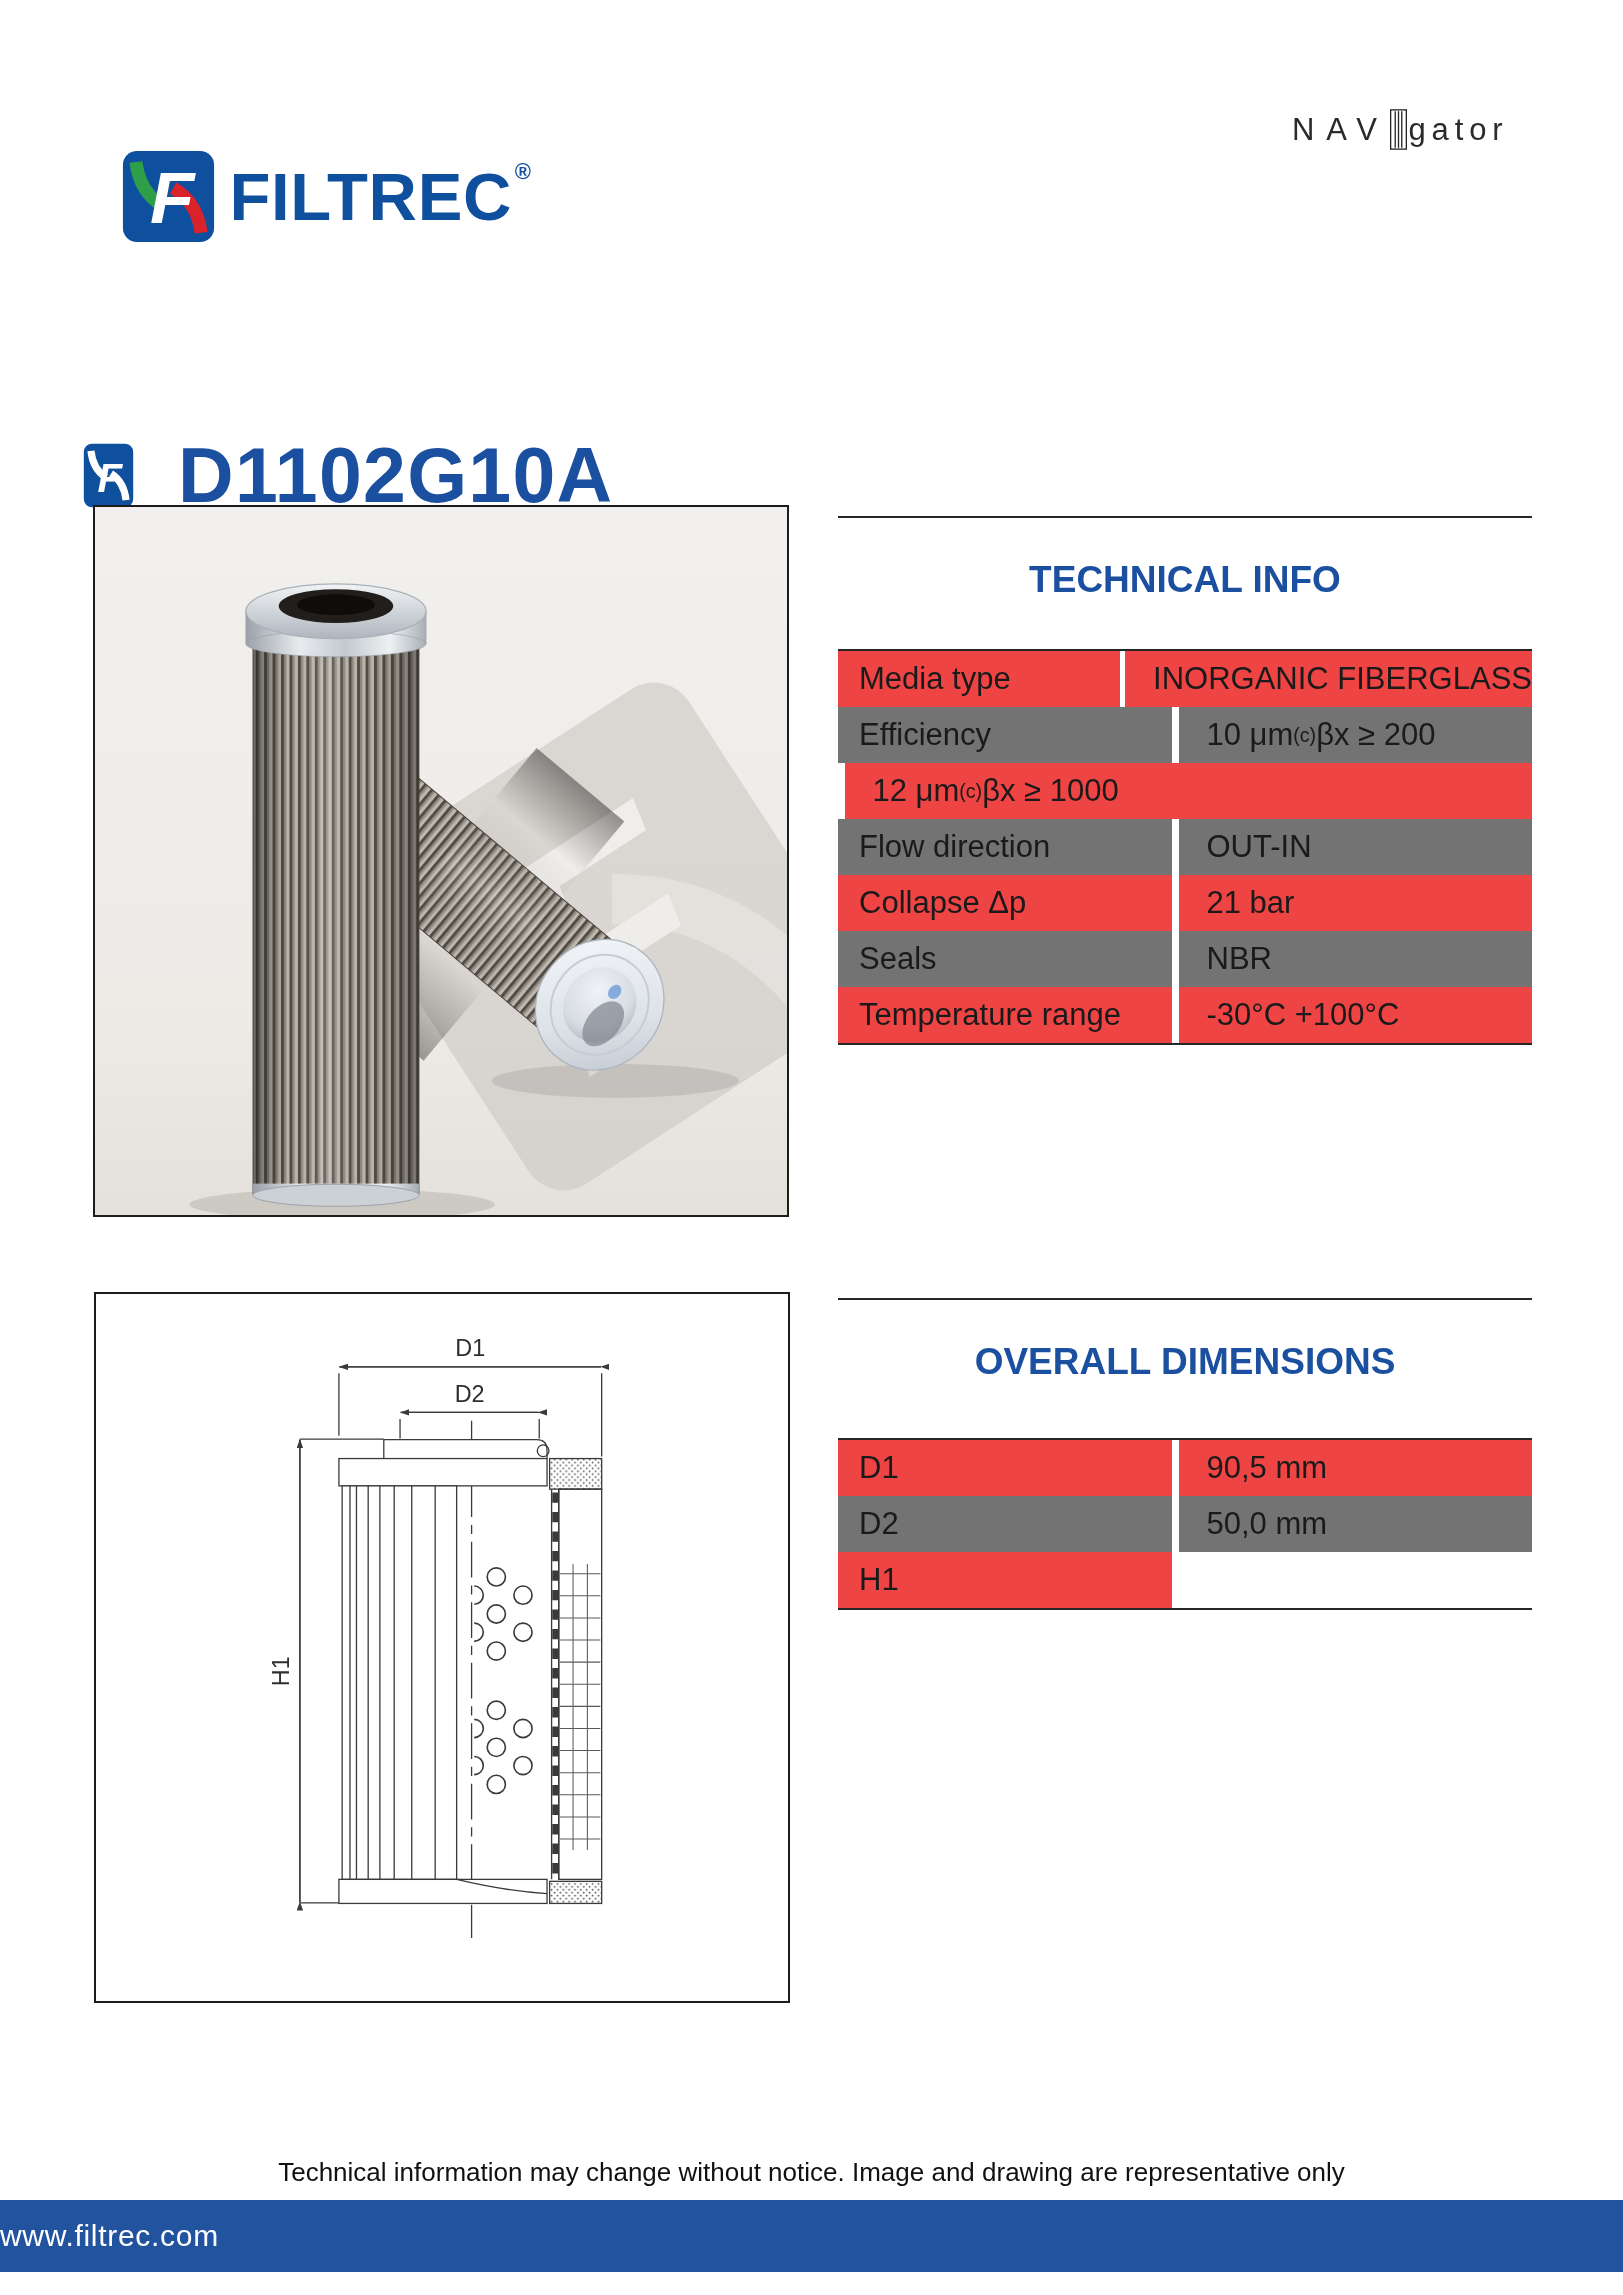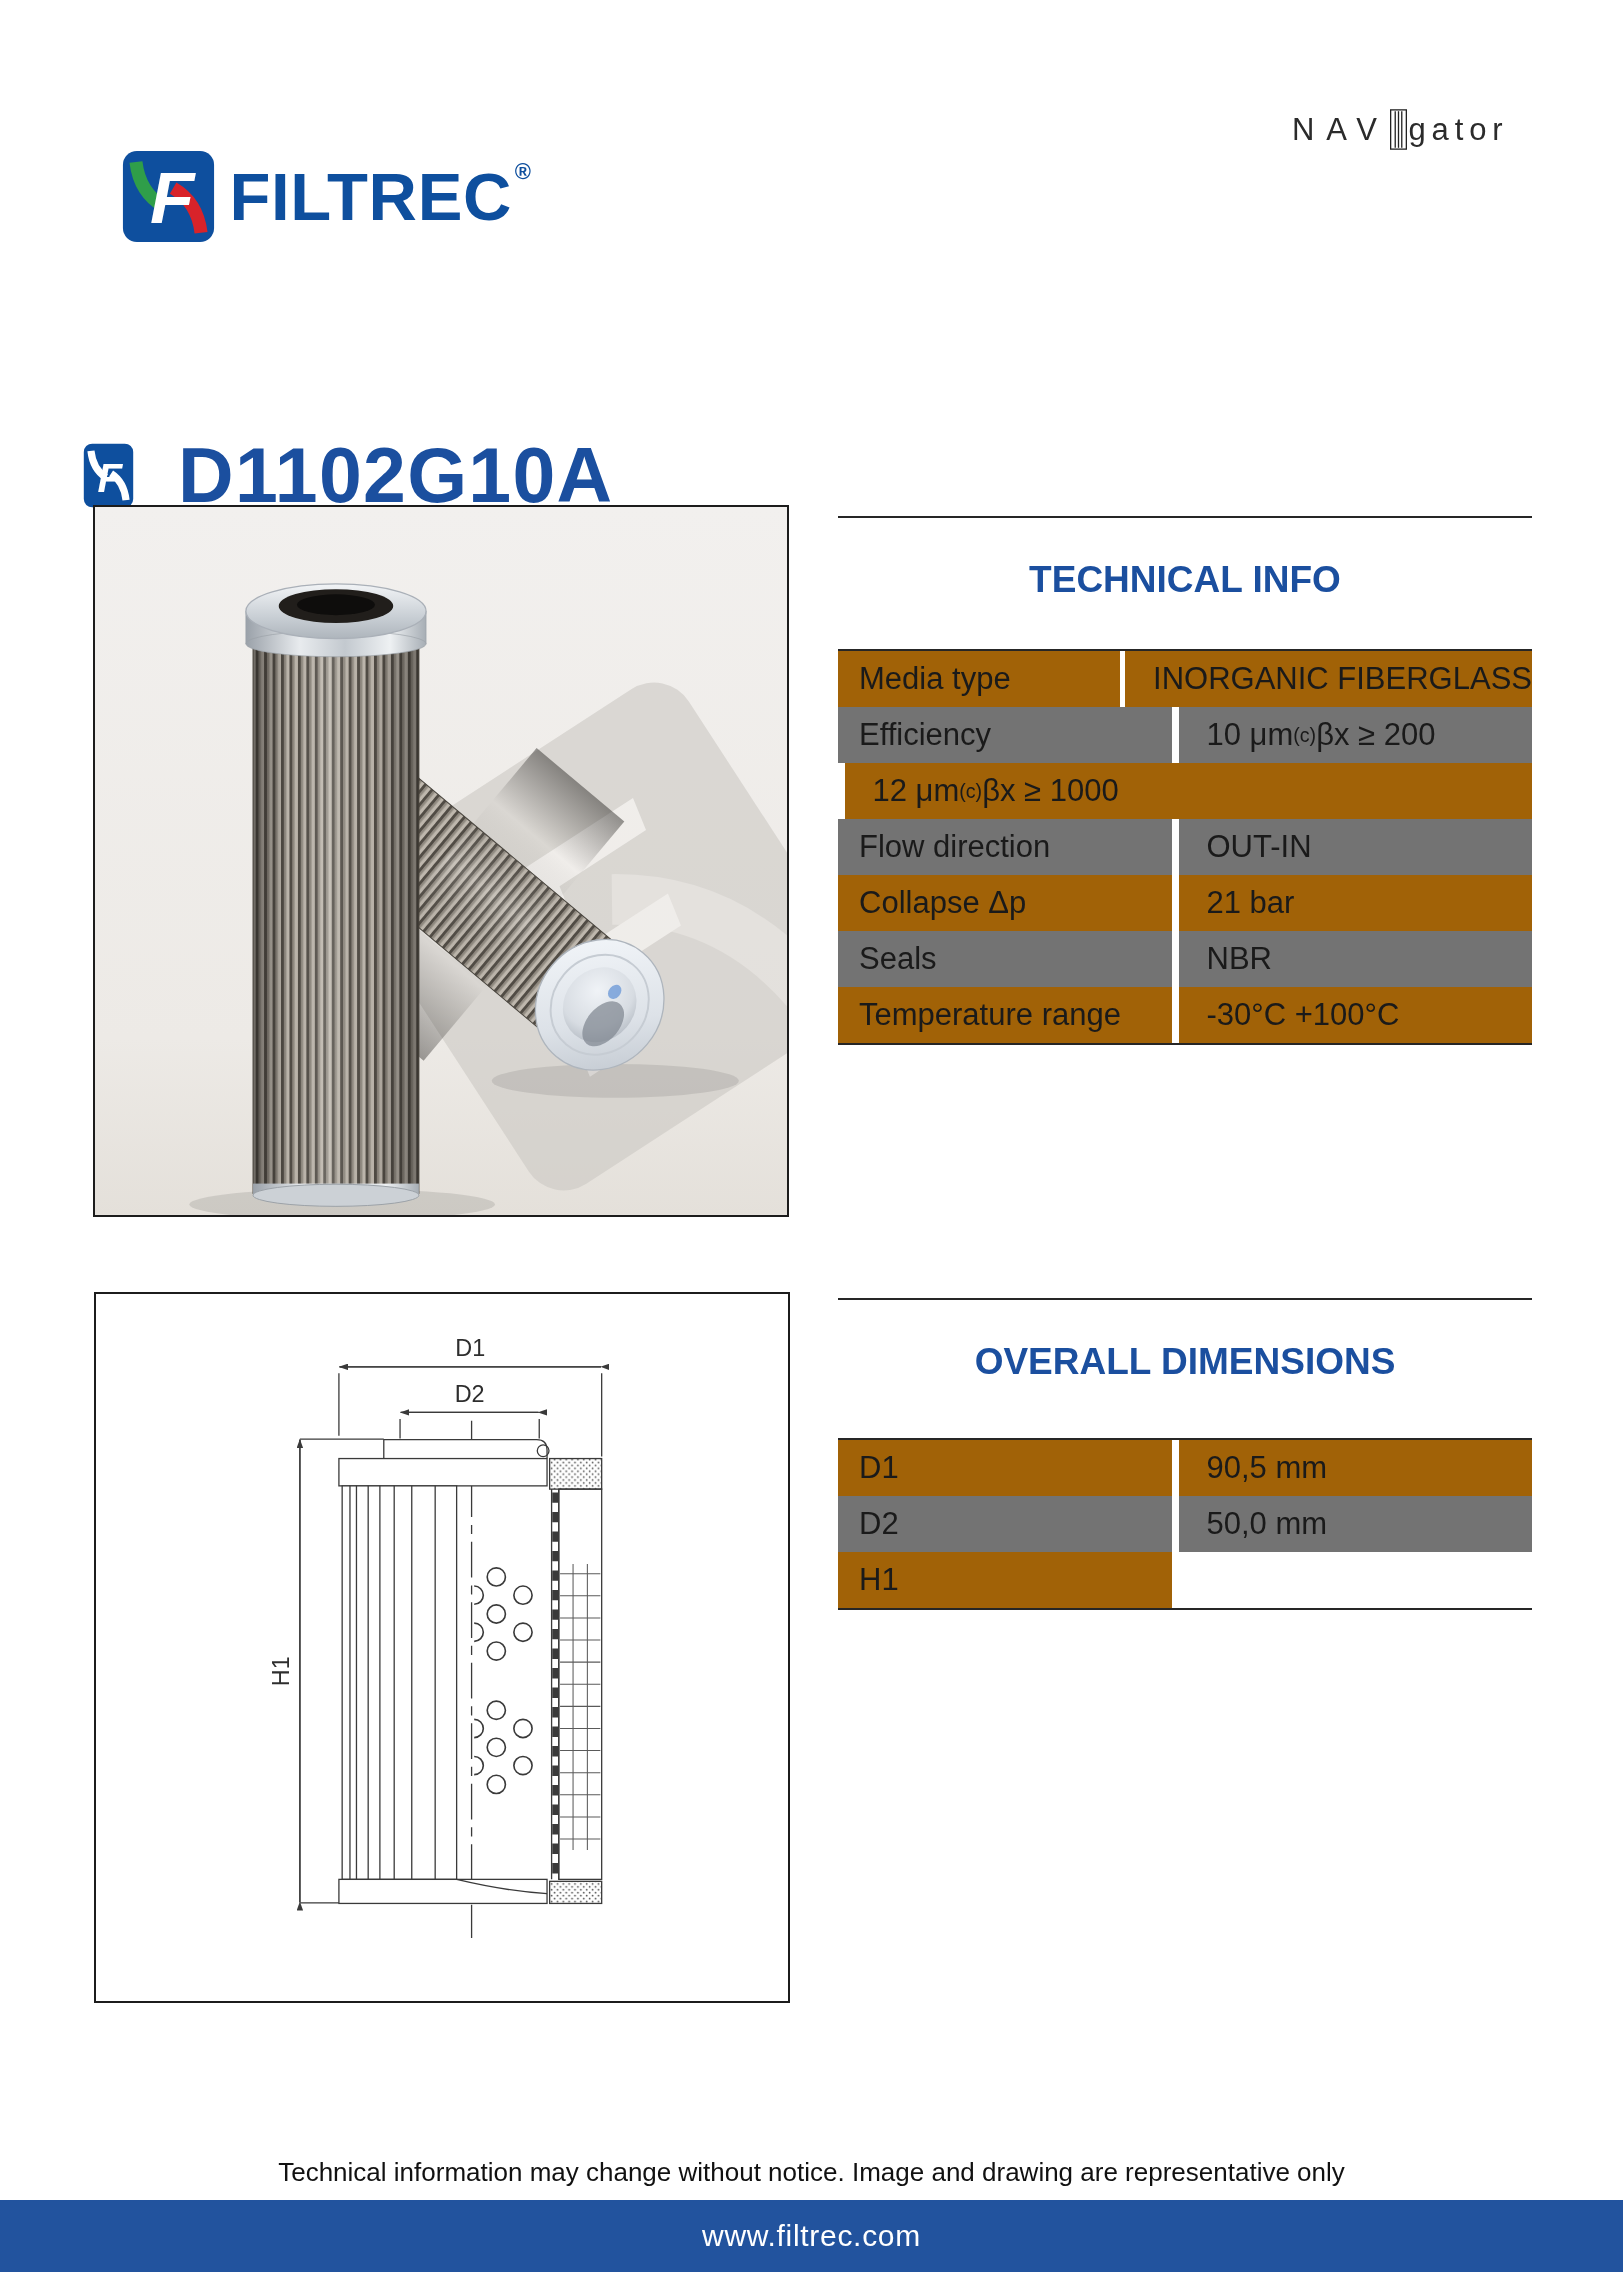--- a/index.html
+++ b/index.html
@@ -28,26 +28,26 @@
   .drawing-box{position:absolute;left:94px;top:1292px;width:696px;height:711px;border:2px solid #1c1c1c;box-sizing:border-box;background:#ffffff;}
   .photo-box svg,.drawing-box svg{display:block;width:100%;height:100%;}
   
   .sec-line{position:absolute;width:694px;left:838px;height:2px;background:#262626;}
   .sec-header{position:absolute;left:838px;width:694px;text-align:center;font-size:37px;font-weight:bold;color:#1b4f9f;line-height:37px;}
   .data-table{position:absolute;left:838px;width:694px;border-top:2.6px solid #262626;border-bottom:2.6px solid #262626;box-sizing:border-box;}
   .tr{display:flex;height:56px;}
   .tr .td-label{width:334px;display:flex;align-items:center;padding-left:21px;box-sizing:border-box;font-size:31px;}
   .tr .gap{width:6.5px;background:#ffffff;}
   .tr .td-value{flex:1;display:flex;align-items:center;padding-left:28px;box-sizing:border-box;font-size:31px;white-space:nowrap;}
-  .tr.gray .td-label,.tr.gray .td-value{background:#a16207;}
+  .tr.gray .td-label,.tr.gray .td-value{background:#ef4444;}
   .tr.white .td-label,.tr.white .td-value{background:#737373;}
   .td-value sub{font-size:19.6px;line-height:0;}
   
   .footer-note{position:absolute;left:0;top:2157px;width:1623px;text-align:center;font-size:26px;color:#111;}
-  .footer-bar{position:absolute;left:0;top:2200px;width:1623px;height:72px;background:#22539e;display:flex;align-items:center;justify-content:center;}
+  .footer-bar{position:absolute;left:0;top:2200px;width:1623px;height:72px;background:#22539e;display:flex;align-items:center;justify-content:flex-start;}
   .footer-bar a{color:#ffffff;font-size:30px;text-decoration:none;letter-spacing:0.7px;}
 </style>
 </head>
 <body>
 
 <div id="page">
 
   <div class="filtrec-logo">
     <svg width="93" height="93" viewBox="0 0 100 100">
       <rect x="1" y="1" width="98" height="98" rx="15" fill="#0e4f9e"></rect>

